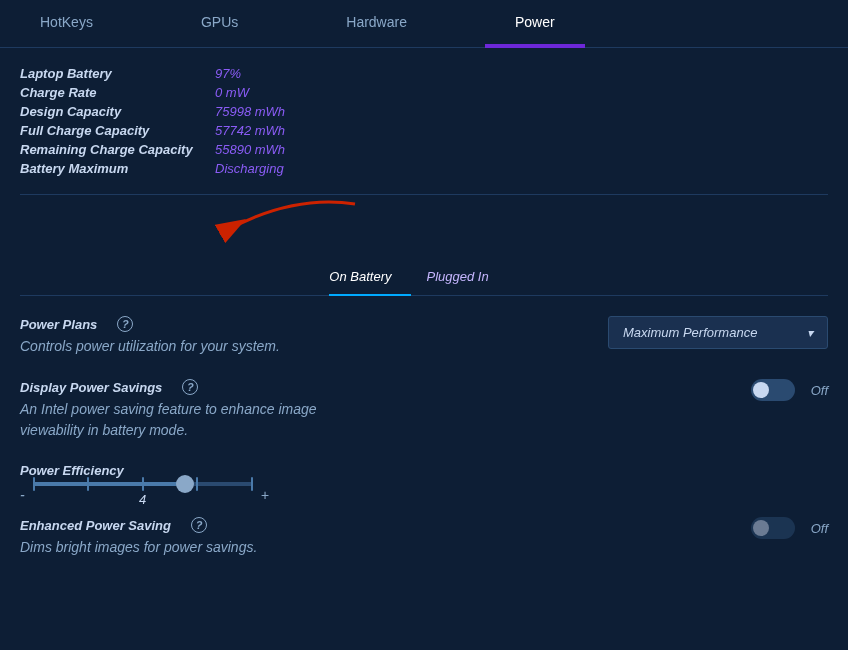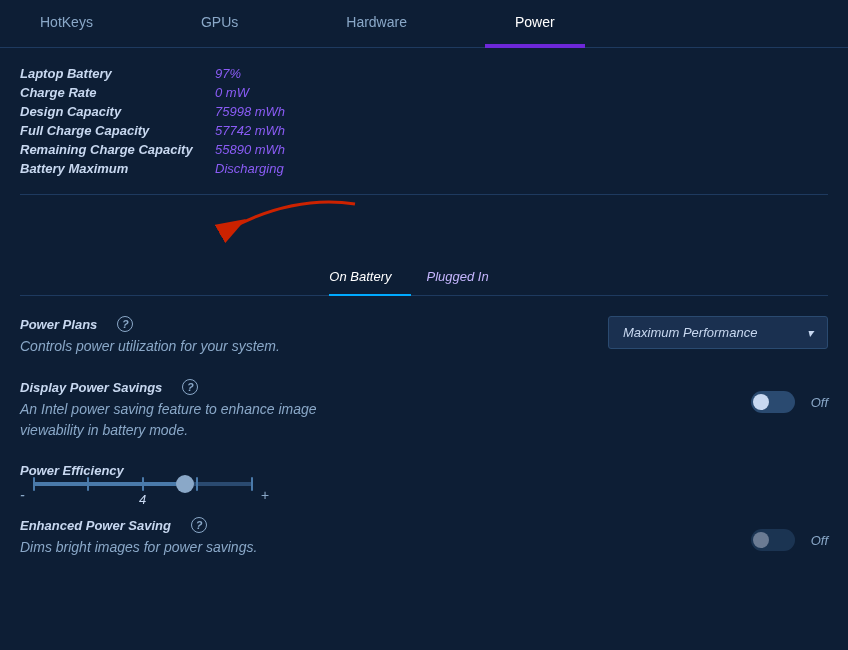--- a/index.html
+++ b/index.html
@@ -172,21 +172,20 @@
       color: #c8d8f0;
       font-size: 12px;
       margin-left: 10px;
     }
 
     
     .toggle-container {
       display: flex;
       align-items: center;
       gap: 16px;
-      margin-top: 12px;
     }
     .toggle {
       position: relative;
       width: 44px;
       height: 22px;
       background: #2a4a70;
       border-radius: 11px;
       cursor: pointer;
     }
     .toggle.off .toggle-thumb {

